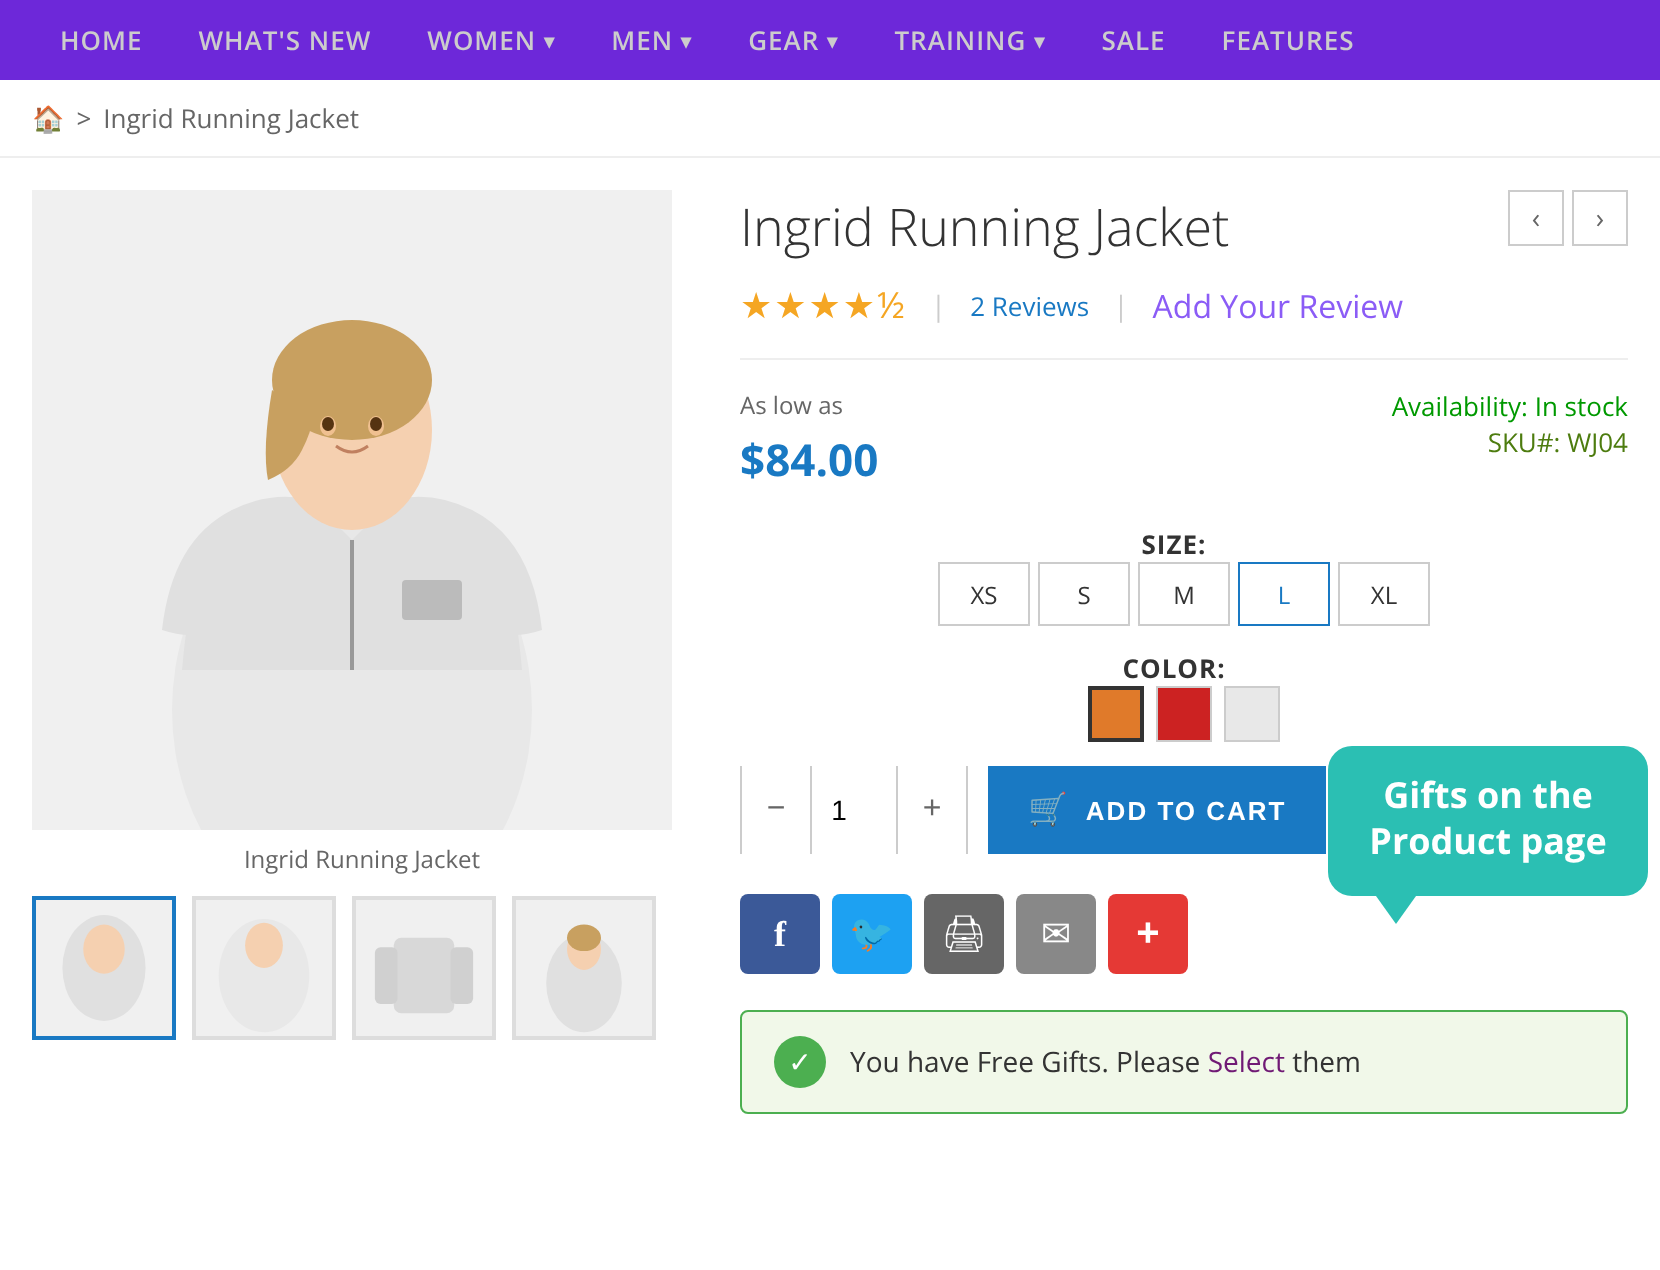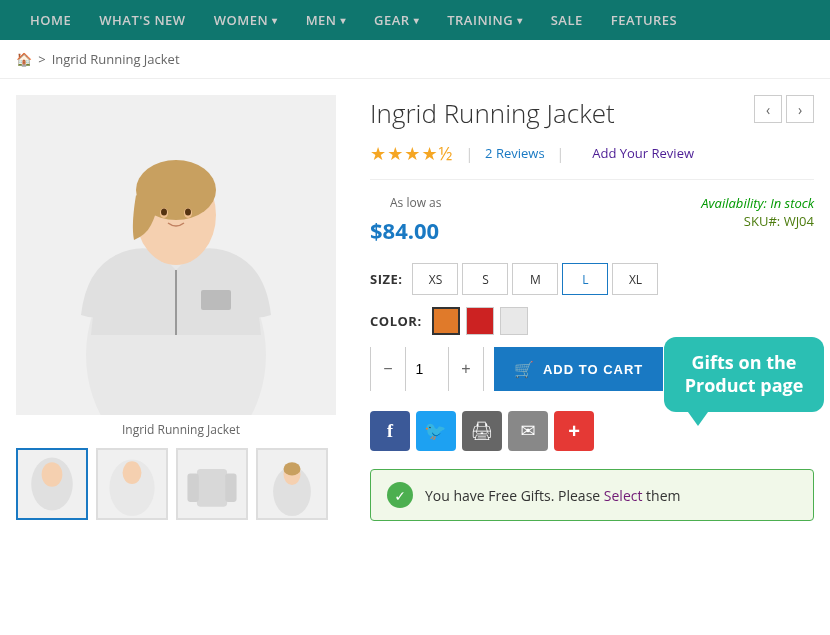--- a/index.html
+++ b/index.html
@@ -1,20 +1,20 @@
 <!DOCTYPE html>
 <html><head>
   <meta charset="utf-8">
   <style>
     * { box-sizing: border-box; margin: 0; padding: 0; }
     body { font-family: 'Open Sans', Arial, sans-serif; font-size: 14px; color: #333; background: #fff; width: 830px; }
 
     
     .nav-bar {
-      background: #0f766e;
+      background: #6d28d9;
       display: flex;
       align-items: center;
       padding: 0 16px;
       height: 40px;
     }
     .nav-item {
       color: #ccc;
       font-size: 13px;
       font-weight: 600;
       padding: 0 14px;
@@ -117,26 +117,26 @@
       display: flex;
       align-items: center;
       gap: 12px;
       margin-bottom: 14px;
       padding-bottom: 14px;
       border-bottom: 1px solid #eee;
     }
     .stars { color: #f5a623; font-size: 18px; letter-spacing: 1px; }
     .rating-sep { color: #ccc; }
     .reviews-link { color: #1979c3; cursor: pointer; text-decoration: none; font-size: 13px; }
-    .add-review { color: #4c1d95; cursor: pointer; text-decoration: none; font-size: 13px; margin-left: 16px; }
-    .as-low-as { font-size: 12px; color: #666; margin-bottom: 4px; margin-left: 20px; }
+    .add-review { color: #8b5cf6; cursor: pointer; text-decoration: none; font-size: 16px; }
+    .as-low-as { font-size: 12px; color: #666; margin-bottom: 4px; }
     .price { font-size: 22px; color: #1979c3; font-weight: 700; }
     .avail-info { text-align: right; }
     .avail-text { font-size: 13px; color: #333; }
-    .avail-text span { color: #090; font-style: italic; }
+    .avail-text span { color: #090; }
     .sku-text { font-size: 13px; color: #4d7c0f; }
     .option-label {
       font-weight: 700;
       font-size: 13px;
       color: #333;
       margin-right: 10px;
       text-transform: uppercase;
       letter-spacing: 0.5px;
     }
     .size-options { display: inline-flex; gap: 4px; }
@@ -296,20 +296,21 @@
       font-size: 14px;
       flex-shrink: 0;
     }
     .select-link { color: #701a75; cursor: pointer; text-decoration: none; text-align: center; }
 
     
     .option-row {
       display: flex;
       align-items: center;
       margin-bottom: 12px;
+      flex-direction: column;
     }
   </style>
 </head>
 <body>
 
 <nav class="nav-bar">
   <div class="nav-item">HOME</div>
   <div class="nav-item">WHAT'S NEW</div>
   <div class="nav-item">
       <span>WOMEN</span>

